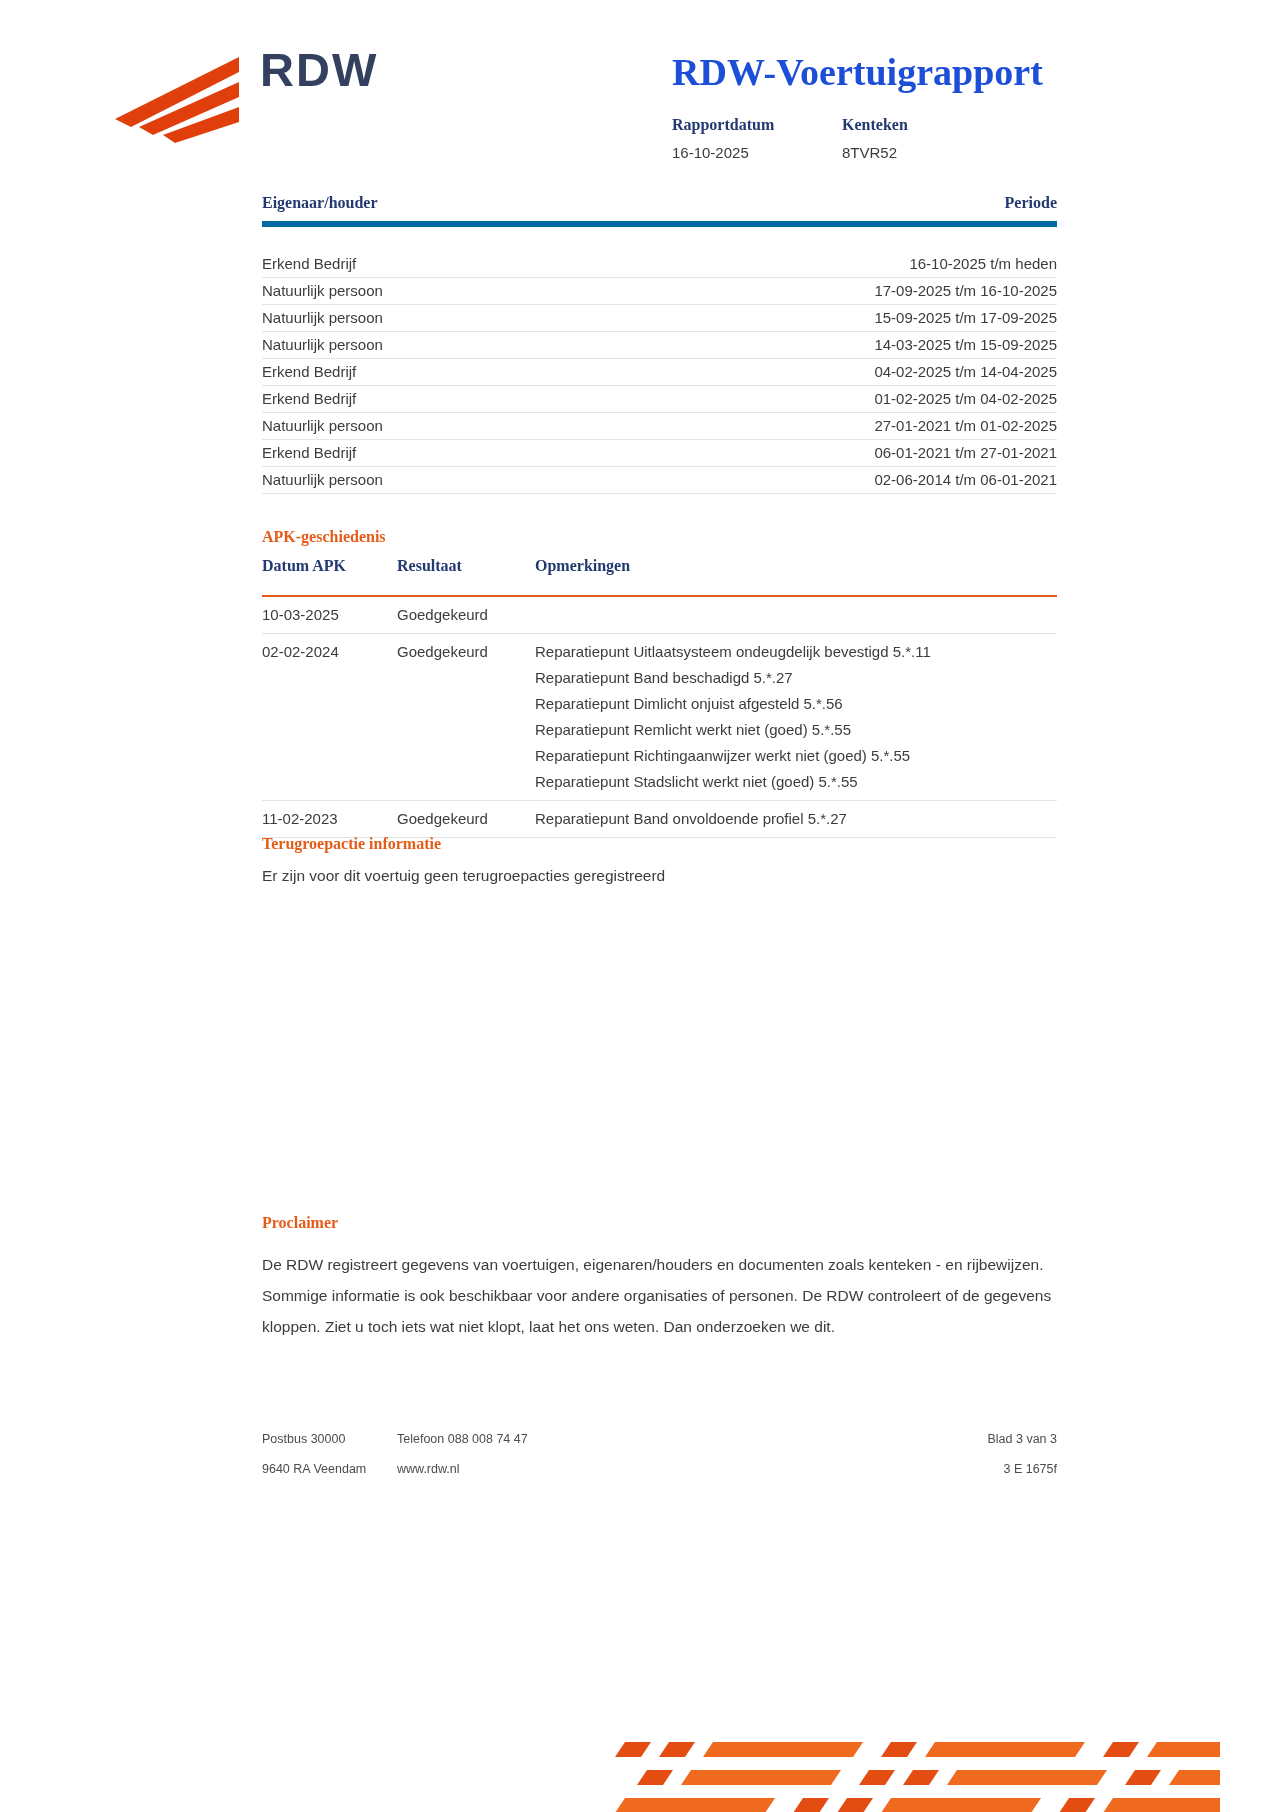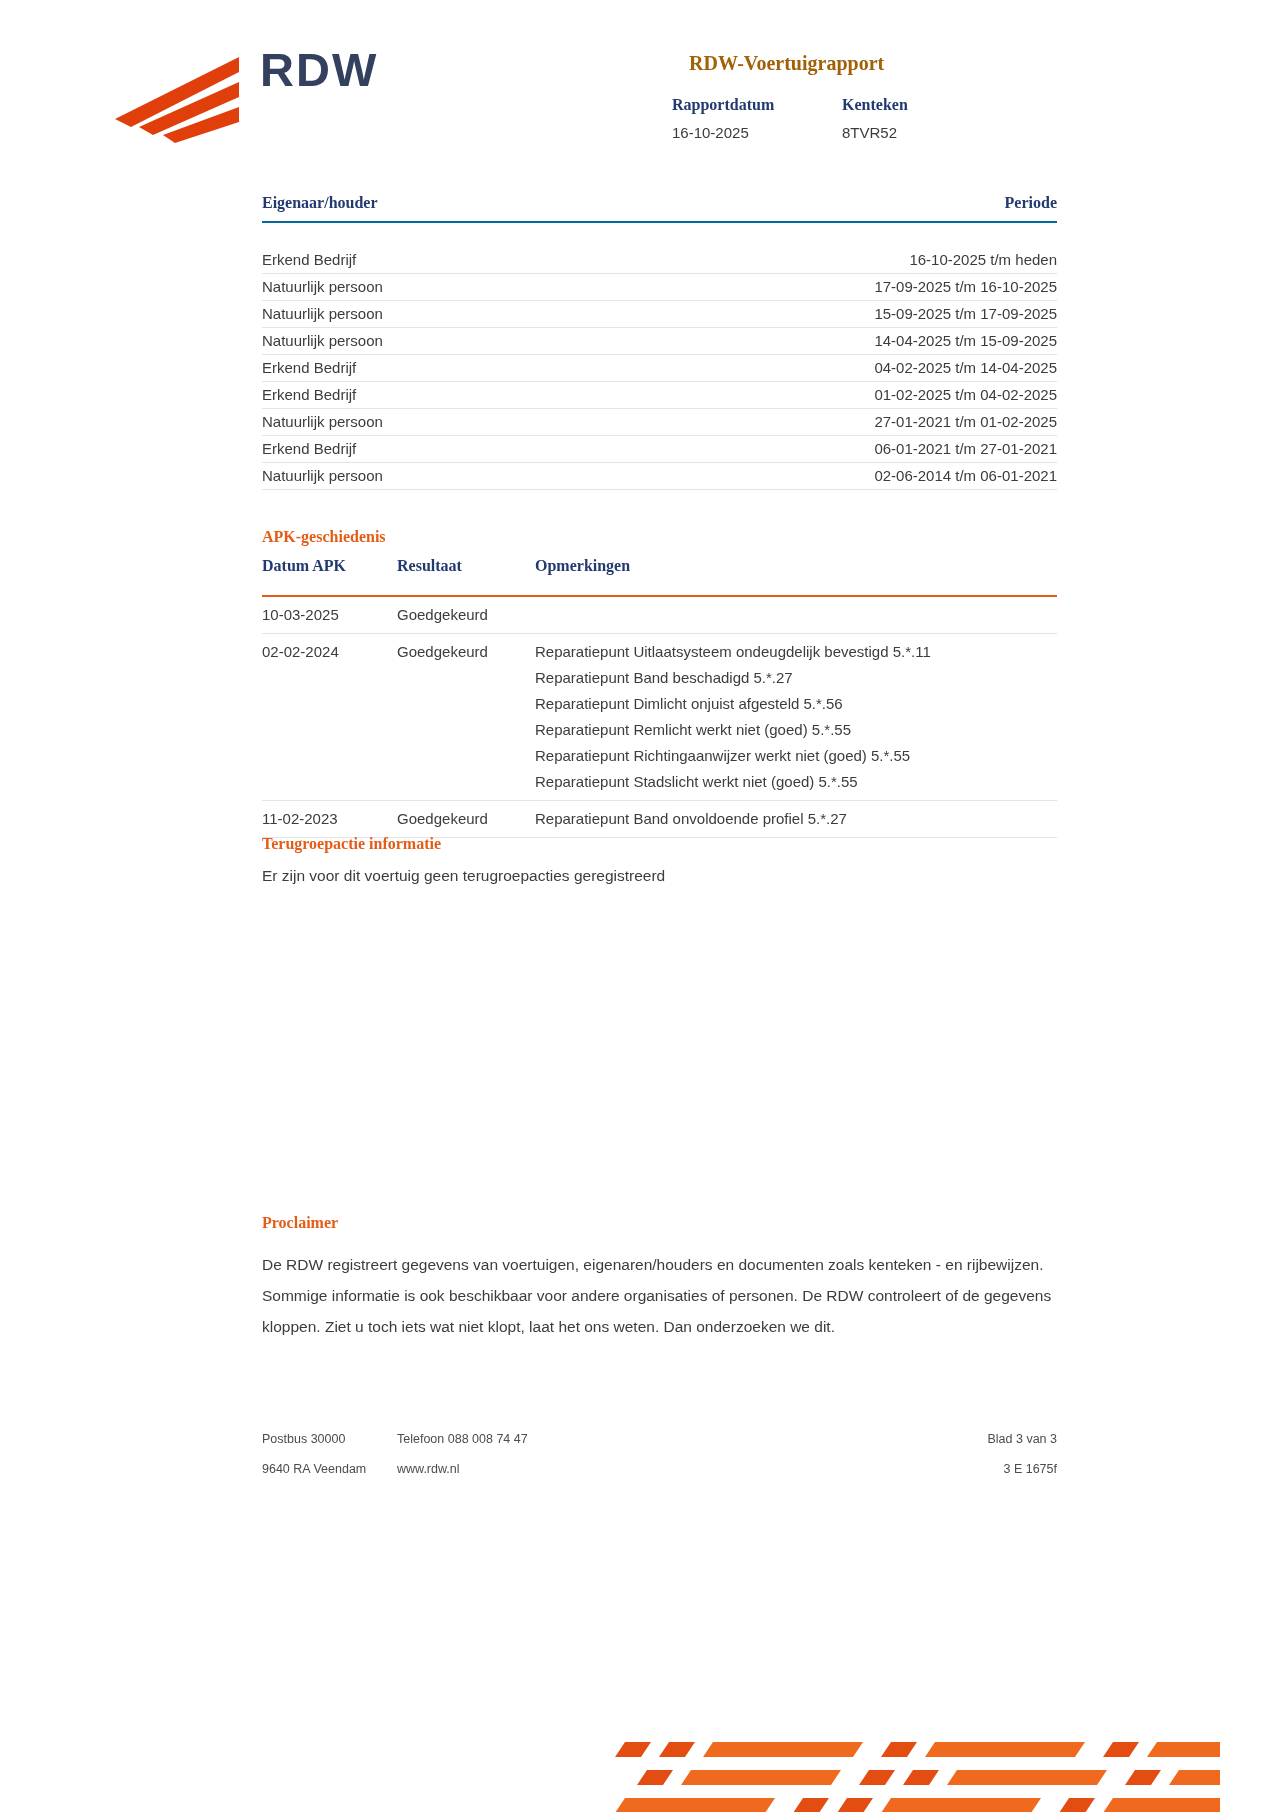--- a/index.html
+++ b/index.html
@@ -18,32 +18,32 @@
   
   .logo-icon { position:absolute; left:52px; top:55px; }
   .wordmark {
     position:absolute; left:200px; top:46px;
     font-size:47px; font-weight:700; letter-spacing:2px;
     color:#33415f; line-height:1;
   }
   .header-right { position:absolute; left:612px; top:52px; width:386px; }
   .doc-title {
     font-family:"Liberation Serif", serif;
-    font-size:20px; font-weight:700; color:#a16207; line-height:1.1;margin-left:17px;
+    font-size:38px; font-weight:700; color:#1d4ed8; line-height:1.1;
   }
   .header-meta { display:flex; margin-top:22px; }
   .meta-col { width:170px; }
   .meta-label { font-family:"Liberation Serif", serif; font-size:16px; font-weight:700; color:#223a70; }
   .meta-value { margin-top:10px; font-size:15px; color:#3c3c3c; }
 
   
   .owners { position:absolute; left:202px; top:194px; width:795px; }
   .section-head {
     display:flex; justify-content:space-between;
-    border-bottom:2px solid #0369a1; padding-bottom:9px;
+    border-bottom:6px solid #0369a1; padding-bottom:9px;
   }
   .section-head span {
     font-family:"Liberation Serif", serif; font-size:16px; font-weight:700; color:#223a70;
   }
   .owner-rows { margin-top:24px; }
   .owner-row {
     display:flex; justify-content:space-between;
     padding:3px 0 4px; border-bottom:1px solid #e4e4e4;
     font-size:15px; line-height:19px; color:#3c3c3c;gap:16px;
   }
@@ -125,21 +125,21 @@
       <div class="owner-row">
         <span>Natuurlijk persoon</span>
         <span>17-09-2025 t/m 16-10-2025</span>
       </div>
       <div class="owner-row">
         <span>Natuurlijk persoon</span>
         <span>15-09-2025 t/m 17-09-2025</span>
       </div>
       <div class="owner-row">
         <span>Natuurlijk persoon</span>
-        <span>14-04-2025 t/m 15-09-2025</span>
+        <span>14-03-2025 t/m 15-09-2025</span>
       </div>
       <div class="owner-row">
         <span>Erkend Bedrijf</span>
         <span>04-02-2025 t/m 14-04-2025</span>
       </div>
       <div class="owner-row">
         <span>Erkend Bedrijf</span>
         <span>01-02-2025 t/m 04-02-2025</span>
       </div>
       <div class="owner-row">

